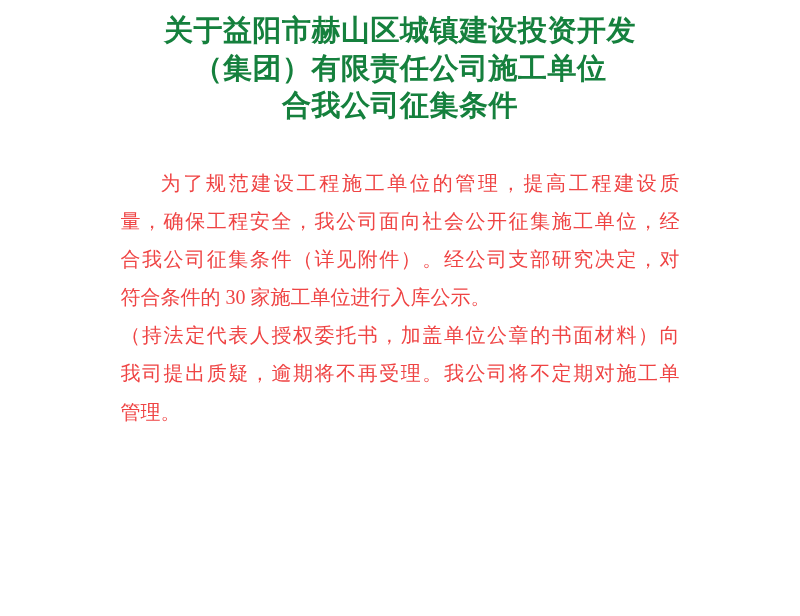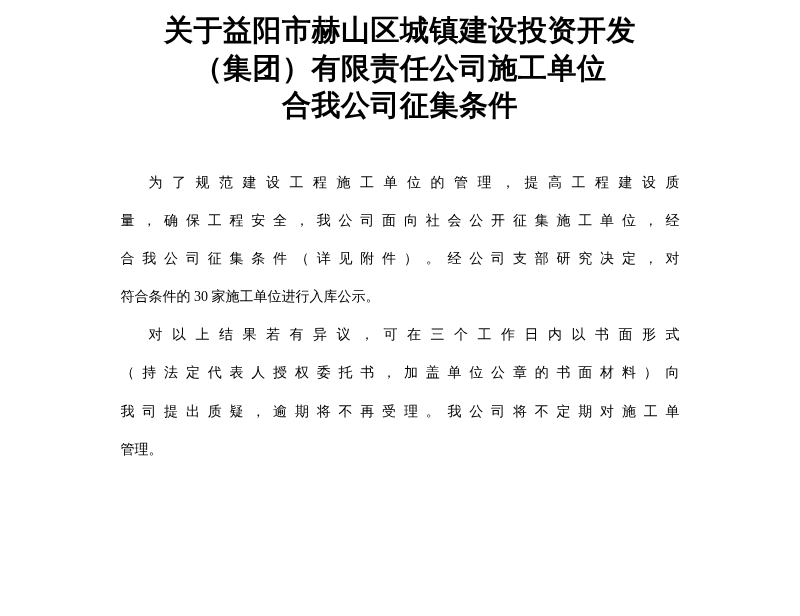--- a/index.html
+++ b/index.html
@@ -19,36 +19,36 @@
     margin: 0 auto;
   }
   .doc-title {
     margin: 12px 0 39px 0;
     padding: 0;
     text-align: center;
     font-family: "Liberation Sans", "DejaVu Sans", sans-serif;
     font-weight: 700;
     font-size: 29px;
     line-height: 37.5px;
-    color: #000000;
+    color: #15803d;
     letter-spacing: 0.5px;
   }
   .doc-title .tline {
     display: block;
     white-space: nowrap;
   }
   .para {
     margin: 0;
     padding: 0;
   }
   .line {
     font-family: "Liberation Serif", "DejaVu Serif", serif;
-    font-size: 14px;
+    font-size: 20px;
     line-height: 38.2px;
-    color: #000000;
+    color: #ef4444;
     text-align: justify;
     text-align-last: left;
     height: 38.2px;
     overflow: hidden;
     white-space: nowrap;
   }
   .line.fill {
     white-space: normal;
     text-align-last: justify;
   }
@@ -72,20 +72,19 @@
       <div class="line indent fill">为了规范建设工程施工单位的管理，提高工程建设质</div>
       <div class="line fill">量，确保工程安全，我公司面向社会公开征集施工单位，经</div>
       <div class="line fill">合我公司征集条件（详见附件）。经公司支部研究决定，对</div>
       <div class="line">符合条件的 30 家施工单位进行入库公示。</div>
     </div>
 
     <div class="para">
     </div>
 
     <div class="para">
-      <div class="line indent fill">对以上结果若有异议，可在三个工作日内以书面形式</div>
       <div class="line fill">（持法定代表人授权委托书，加盖单位公章的书面材料）向</div>
       <div class="line fill">我司提出质疑，逾期将不再受理。我公司将不定期对施工单</div>
       <div class="line">管理。</div>
     </div>
 
   </div>
 </div>
 
 </body></html>

